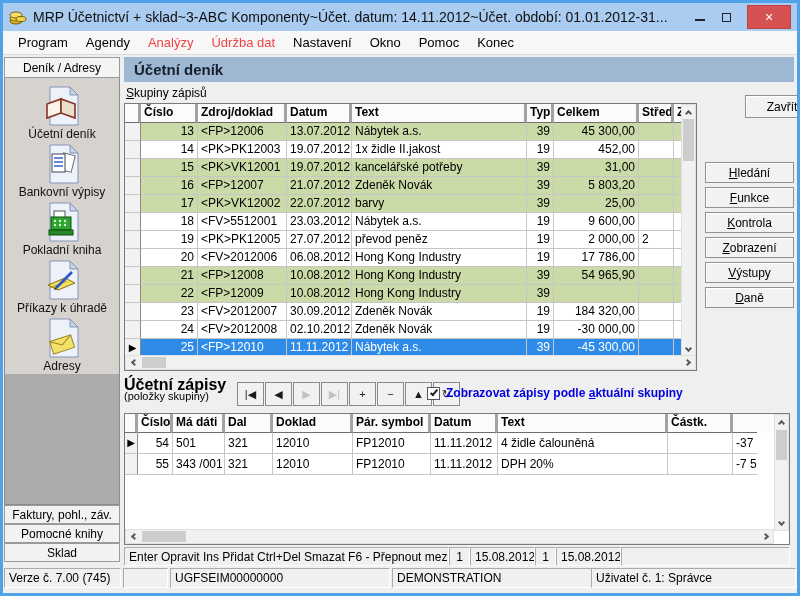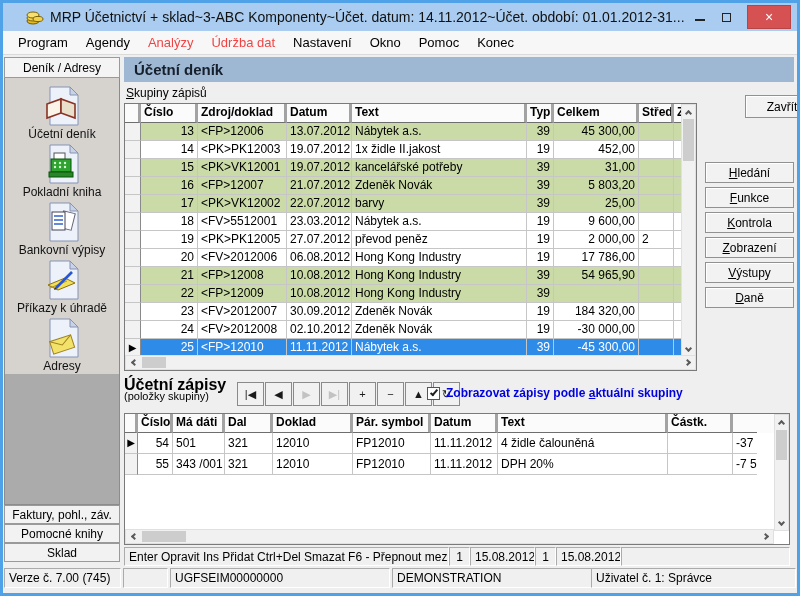--- a/index.html
+++ b/index.html
@@ -4,21 +4,21 @@
 <style>
   * { margin:0; padding:0; box-sizing:border-box; }
   html,body { width:800px; height:596px; background:#333; }
   body { font-family:"Liberation Sans","DejaVu Sans",sans-serif; font-size:12px; color:#000; }
 
   #window { position:relative; width:800px; height:596px; background:#EFEFEF;
             border:3px solid #4FA1E8; overflow:hidden; }
 
   
   .titlebar { position:absolute; left:0; top:0; width:794px; height:28px;
-              background:#A9CCF0; display:flex; align-items:center; padding-left:23px; }
+              background:#A9CCF0; display:flex; align-items:center; padding-left:6px; }
   .app-icon { width:18px; height:18px; margin-right:6px; flex:0 0 auto; }
   .title-text { font-size:14px; color:#111; white-space:nowrap; overflow:hidden; width:640px; }
   .caption-btns { position:absolute; right:6px; top:0; height:28px; display:flex; align-items:center; }
   .cap-btn { width:26px; height:22px; display:flex; align-items:center; justify-content:center; }
   .min-glyph { display:inline-block; width:10px; border-bottom:2px solid #222; margin-top:6px; }
   .max-glyph { display:inline-block; width:9px; height:9px; border:1.5px solid #222; }
   .close-btn { width:44px; height:24px; background:#D65252; border:1px solid #B84444;
                color:#fff; font-size:14px; display:flex; align-items:center; justify-content:center; margin-left:8px; }
 
   
@@ -189,20 +189,35 @@
       <div class="side-icons">
 
         <div class="side-item">
           <svg viewBox="0 0 38 40">
             <path d="M7 1 h20 l8 8 v30 h-28 z" fill="#EDF1FA" stroke="#8593B3"></path>
             <path d="M27 1 l8 8 h-8 z" fill="#C9D3E8" stroke="#8593B3"></path>
             <path d="M4 18 L18 13 L18 27 L4 32 Z" fill="#FAF5E8" stroke="#8A3324" stroke-width="1.6"></path>
             <path d="M32 18 L18 13 L18 27 L32 32 Z" fill="#E9E0CC" stroke="#8A3324" stroke-width="1.6"></path>
           </svg>
           <span class="side-label">Účetní deník</span>
+        </div>
+
+        <div class="side-item">
+          <svg viewBox="0 0 38 40">
+            <path d="M7 1 h20 l8 8 v30 h-28 z" fill="#EDF1FA" stroke="#8593B3"></path>
+            <path d="M27 1 l8 8 h-8 z" fill="#C9D3E8" stroke="#8593B3"></path>
+            <g transform="rotate(14 24 20)">
+                <rect x="18" y="10" width="12" height="17" fill="#fff" stroke="#667"></rect>
+              </g>
+            <rect x="9" y="10" width="13" height="18" fill="#fff" stroke="#445"></rect>
+            <line x1="11" y1="14" x2="20" y2="14" stroke="#2255CC" stroke-width="1.4"></line>
+            <line x1="11" y1="18" x2="20" y2="18" stroke="#2255CC" stroke-width="1.4"></line>
+            <line x1="11" y1="22" x2="20" y2="22" stroke="#2255CC" stroke-width="1.4"></line>
+          </svg>
+          <span class="side-label">Bankovní výpisy</span>
         </div>
 
         <div class="side-item">
           <svg viewBox="0 0 38 40">
             <path d="M7 1 h20 l8 8 v30 h-28 z" fill="#EDF1FA" stroke="#8593B3"></path>
             <path d="M27 1 l8 8 h-8 z" fill="#C9D3E8" stroke="#8593B3"></path>
             <rect x="11" y="9" width="11" height="7" fill="#fff" stroke="#555"></rect>
             <rect x="8" y="15" width="20" height="13" fill="#2FA32F" stroke="#0B520B"></rect>
             <circle cx="12" cy="19" r="1.2" fill="#D8F5D8"></circle>
               <circle cx="17" cy="19" r="1.2" fill="#D8F5D8"></circle>
@@ -212,35 +227,20 @@
               <circle cx="22" cy="23" r="1.2" fill="#D8F5D8"></circle>
             <rect x="6" y="28" width="24" height="5" fill="#278627" stroke="#0B520B"></rect>
           </svg>
           <span class="side-label">Pokladní kniha</span>
         </div>
 
         <div class="side-item">
           <svg viewBox="0 0 38 40">
             <path d="M7 1 h20 l8 8 v30 h-28 z" fill="#EDF1FA" stroke="#8593B3"></path>
             <path d="M27 1 l8 8 h-8 z" fill="#C9D3E8" stroke="#8593B3"></path>
-            <g transform="rotate(14 24 20)">
-                <rect x="18" y="10" width="12" height="17" fill="#fff" stroke="#667"></rect>
-              </g>
-            <rect x="9" y="10" width="13" height="18" fill="#fff" stroke="#445"></rect>
-            <line x1="11" y1="14" x2="20" y2="14" stroke="#2255CC" stroke-width="1.4"></line>
-            <line x1="11" y1="18" x2="20" y2="18" stroke="#2255CC" stroke-width="1.4"></line>
-            <line x1="11" y1="22" x2="20" y2="22" stroke="#2255CC" stroke-width="1.4"></line>
-          </svg>
-          <span class="side-label">Bankovní výpisy</span>
-        </div>
-
-        <div class="side-item">
-          <svg viewBox="0 0 38 40">
-            <path d="M7 1 h20 l8 8 v30 h-28 z" fill="#EDF1FA" stroke="#8593B3"></path>
-            <path d="M27 1 l8 8 h-8 z" fill="#C9D3E8" stroke="#8593B3"></path>
             <path d="M5 25 l17 -7 l10 5 l-17 7 z" fill="#F0E060" stroke="#8F7000"></path>
             <path d="M7 28 l17 -7" stroke="#B09A20" stroke-width="1"></path>
             <line x1="13" y1="28" x2="29" y2="12" stroke="#2B55CC" stroke-width="2.6"></line>
             <path d="M11 30 l3 -1 l-2 -2 z" fill="#333"></path>
           </svg>
           <span class="side-label">Příkazy k úhradě</span>
         </div>
 
         <div class="side-item">
           <svg viewBox="0 0 38 40">

